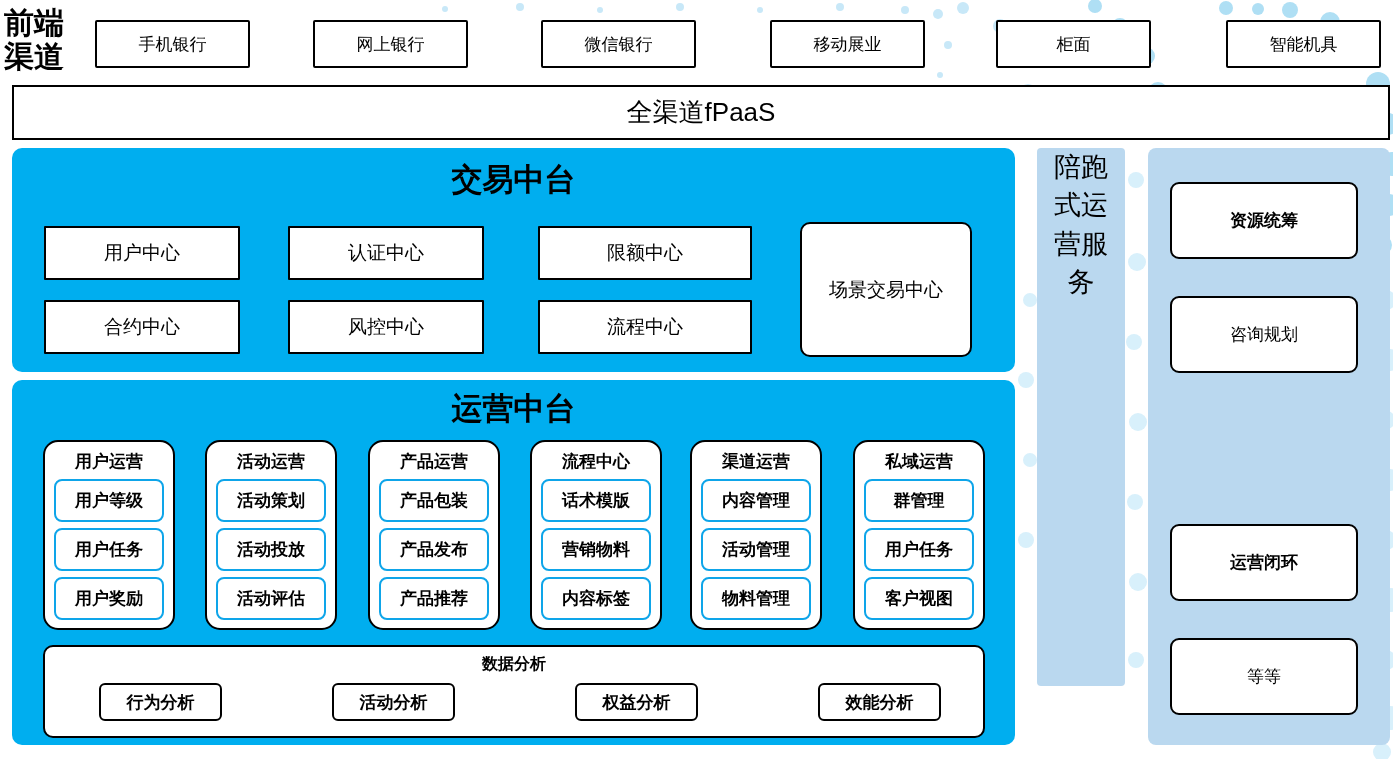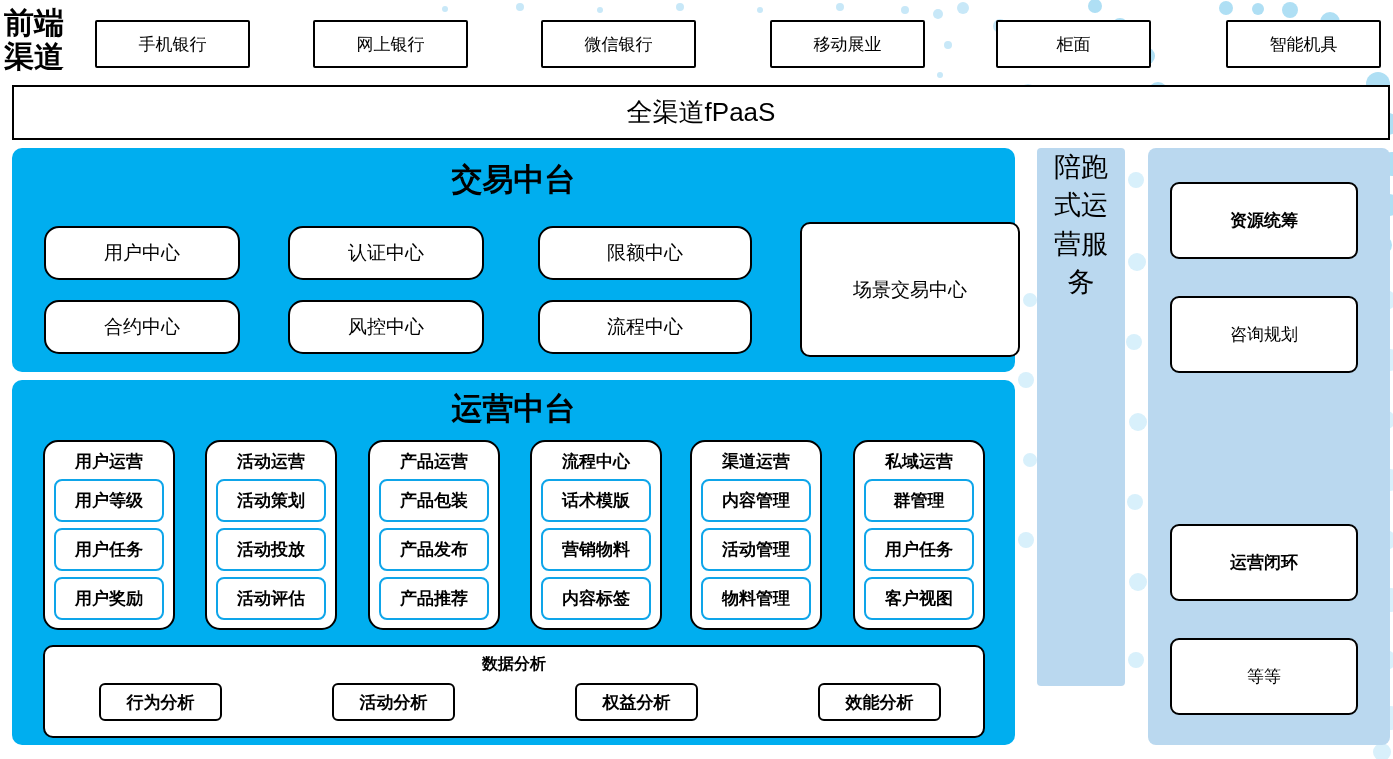--- a/index.html
+++ b/index.html
@@ -43,21 +43,21 @@
   .blue-panel {
     background:#00AEEF; border-radius:10px;
   }
   .panel-title {
     position:absolute; left:0; right:0; text-align:center;
     font-family:"Liberation Serif","DejaVu Serif",serif;
     font-weight:700; font-size:31px; color:#000;
   }
   .white-box {
     position:absolute;
-    background:#fff; border:2px solid #000; border-radius:15px;
+    background:#fff; border:2px solid #000; border-radius:1px;
     display:flex; align-items:center; justify-content:center;
     font-size:19px; font-weight:500;
   }
   .scene-box { border-radius:10px; }
 
   
   .ops-col {
     position:absolute; top:60px; width:132px; height:190px;
     background:#fff; border:2px solid #000; border-radius:15px;
   }
@@ -224,21 +224,21 @@
       </div>
     <div class="white-box" style="left:32px;  top:152px; width:196px; height:54px;">
         <span>合约中心</span>
       </div>
     <div class="white-box" style="left:276px; top:152px; width:196px; height:54px;">
         <span>风控中心</span>
       </div>
     <div class="white-box" style="left:526px; top:152px; width:214px; height:54px;">
         <span>流程中心</span>
       </div>
-    <div class="white-box scene-box" style="left:788px; top:74px; width:220px; height:135px;">
+    <div class="white-box scene-box" style="left:788px; top:74px; width:172px; height:135px;">
         <span>场景交易中心</span>
       </div>
   </div>
 
   <div class="layer blue-panel" style="left:12px; top:380px; width:1003px; height:365px;">
     <div class="panel-title" style="top:8px">运营中台</div>
 
     <div class="ops-col" style="left:31px">
       <div class="ops-col-title">用户运营</div>
       <div class="ops-item r1">

